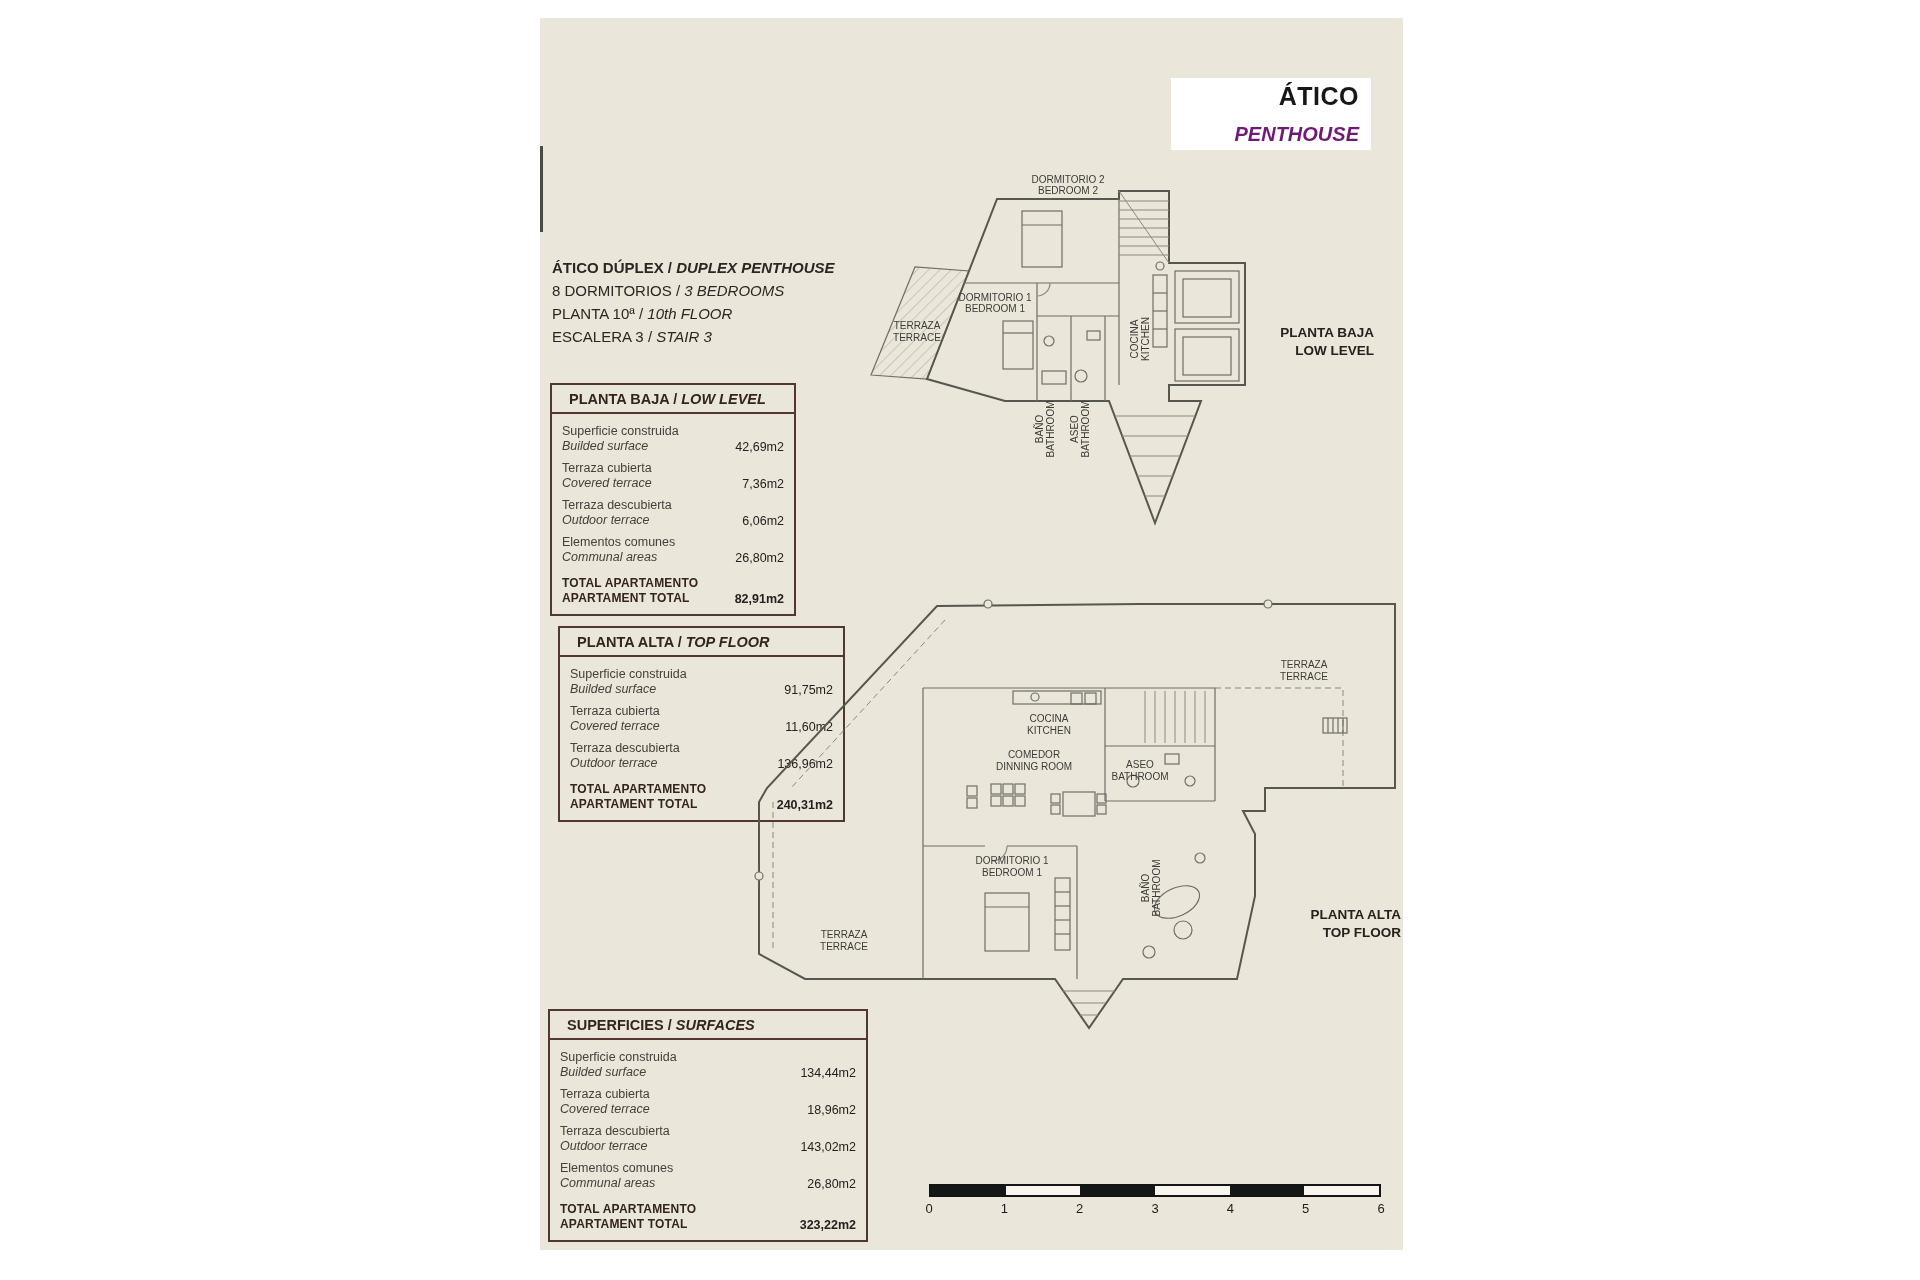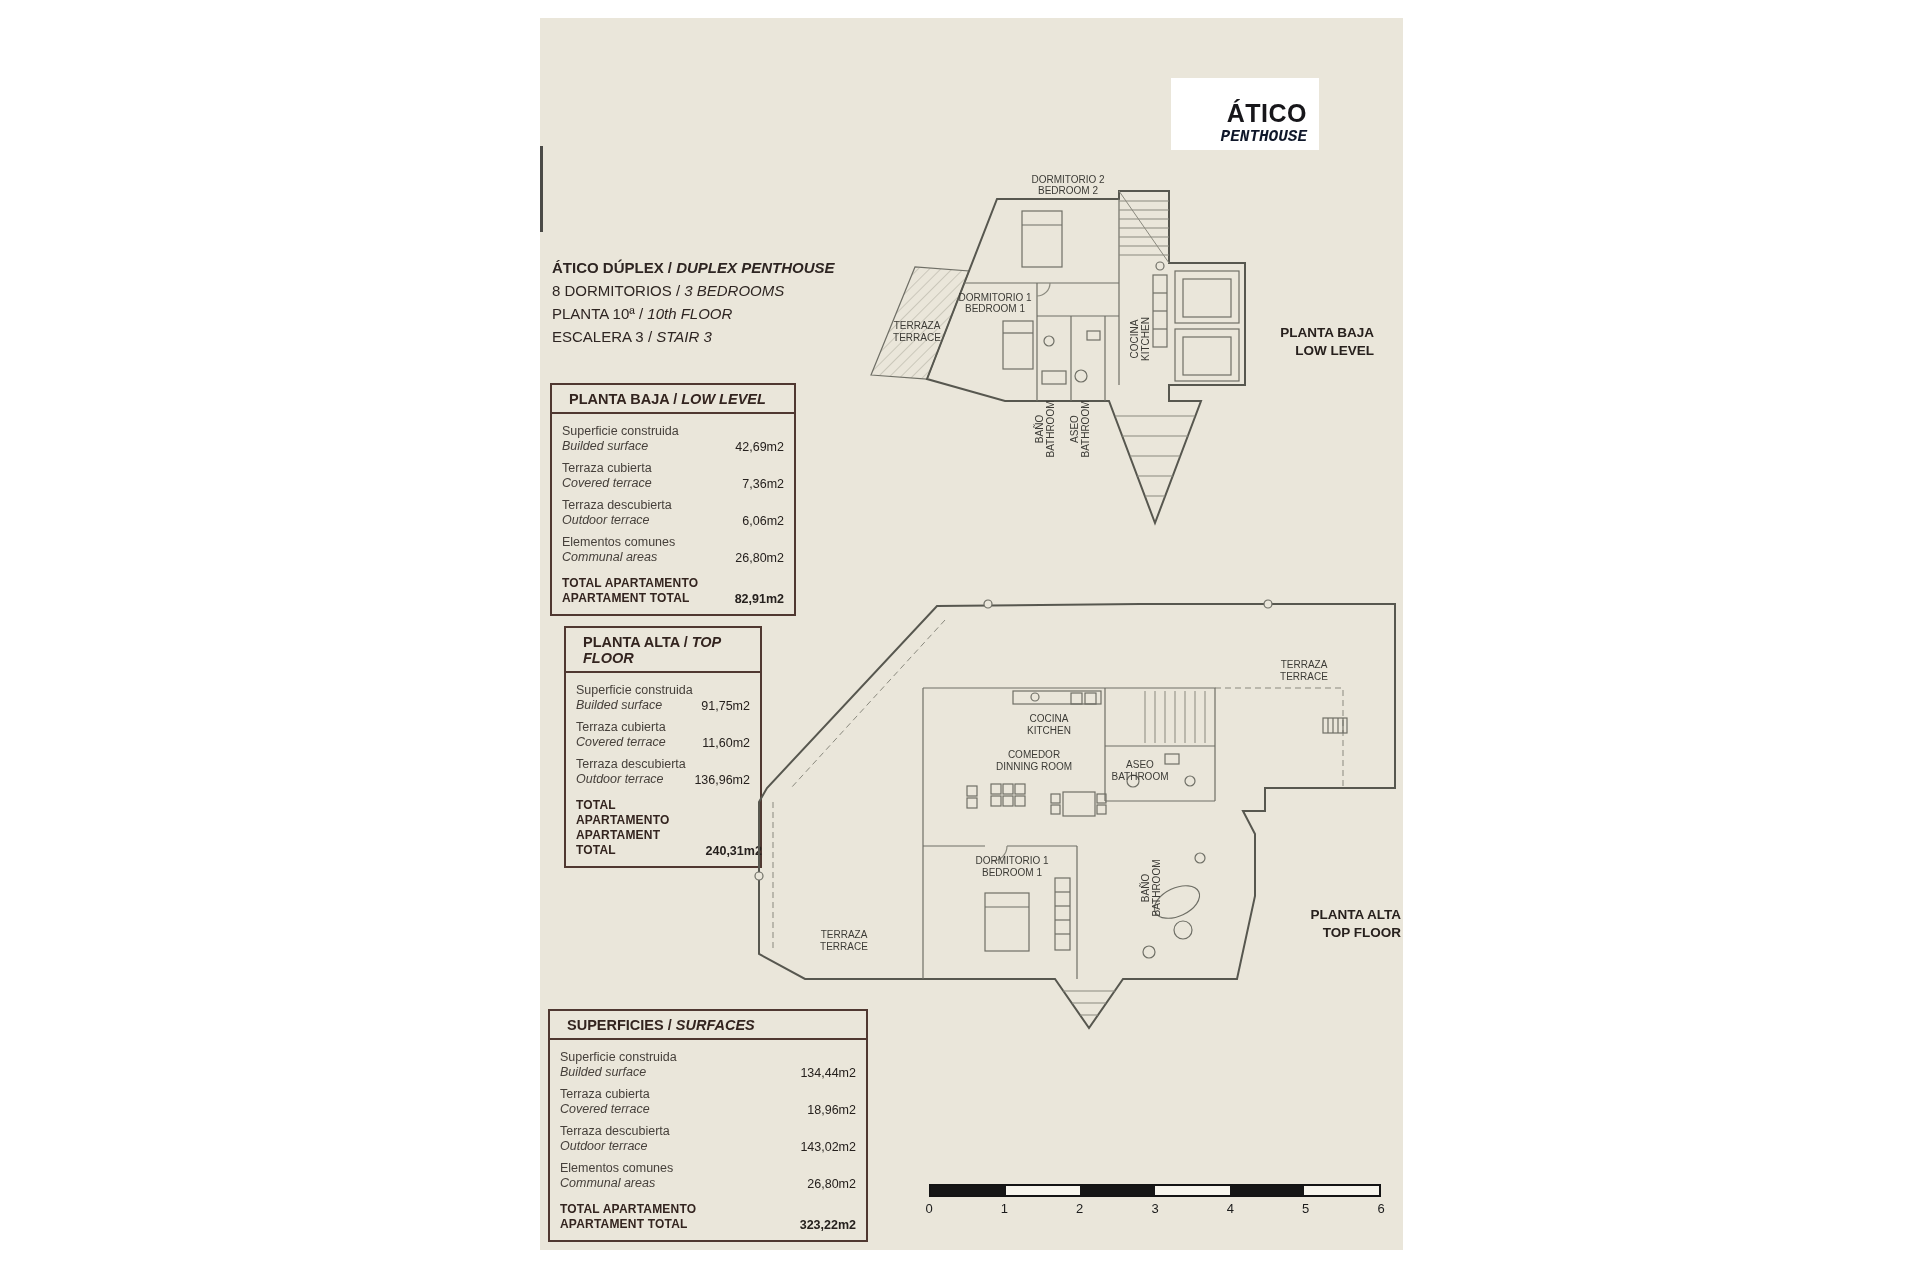--- a/index.html
+++ b/index.html
@@ -1,43 +1,43 @@
 <!DOCTYPE html>
 <html><head>
 <meta charset="utf-8">
 <style>
   * { margin:0; padding:0; box-sizing:border-box; }
   html,body { width:1920px; height:1280px; background:#ffffff; font-family:"Liberation Sans", sans-serif; position:relative; overflow:hidden; }
   .doc { position:absolute; left:540px; top:18px; width:863px; height:1232px; background:#eae6da; }
   .edge-mark { position:absolute; left:0; top:128px; width:3px; height:86px; background:#4b4b47; }
 
   
-  .title-box { position:absolute; left:631px; top:60px; width:148px; height:72px; background:#ffffff;
-    display:flex; flex-direction:column; justify-content:flex-end; padding:4px 12px; text-align:right; }
+  .title-box { position:absolute; left:631px; top:60px; width:200px; height:72px; background:#ffffff;
+    display:flex; flex-direction:column; justify-content:space-between; padding:4px 12px; text-align:right; }
   .title-box .l1 { font-size:25px; font-weight:bold; color:#17161a; letter-spacing:.5px; }
-  .title-box .l2 { font-size:16px; font-weight:bold; font-style:italic; color:#0f172a;font-family:Liberation Mono, monospace; }
+  .title-box .l2 { font-size:20px; font-weight:bold; font-style:italic; color:#701a75; }
 
   
   .header-block { position:absolute; left:12px; top:238px; color:#2e2522; font-size:15px; line-height:23px; }
   .header-block .ln1 { font-weight:bold; }
   .en { font-style:italic; }
 
   
   .stable { position:absolute; border:2px solid #503831; color:#3a2f2a; }
   .stable .thead { border-bottom:2px solid #503831; padding:6px 17px 5px; font-weight:bold; font-size:14.5px; color:#33241f; }
   .stable .tbody { padding:10px 10px 8px;border-radius:28px; }
   .trow { display:flex; justify-content:space-between; align-items:flex-end; margin-bottom:7px; }
   .trow .lbl span { display:block; font-size:12.5px; line-height:15px; color:#46403b; }
   .trow .lbl .enl { font-style:italic; }
   .trow .val { font-size:12.5px; color:#26211e;margin-top:13px; }
   .trow.total { margin-top:11px; margin-bottom:0;gap:36px; }
   .trow.total .lbl span { font-weight:bold; font-style:normal; font-size:12px; letter-spacing:.2px; color:#33241f; }
   .trow.total .val { font-weight:bold; }
   #table1 { left:10px; top:365px; width:246px; }
-  #table2 { left:24px; top:608px; width:198px; }
+  #table2 { left:18px; top:608px; width:287px; }
   #table3 { left:8px; top:991px; width:320px; }
 
   
   .plan { position:absolute; }
   #plan1 { left:317px; top:153px; width:397px; height:398px; }
   #plan2 { left:205px; top:578px; width:655px; height:438px; }
   .side-label { position:absolute; width:120px; text-align:right; font-weight:bold; font-size:13.5px; line-height:18px; color:#27201d; }
   #plan1-label { left:714px; top:306px; }
   #plan2-label { left:741px; top:864px;margin-top:24px; }
 

